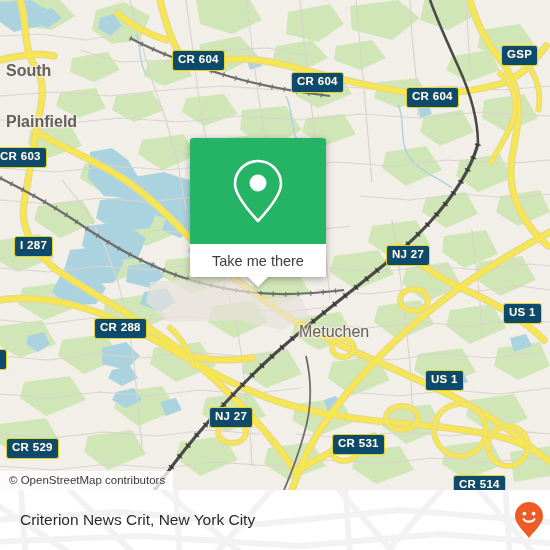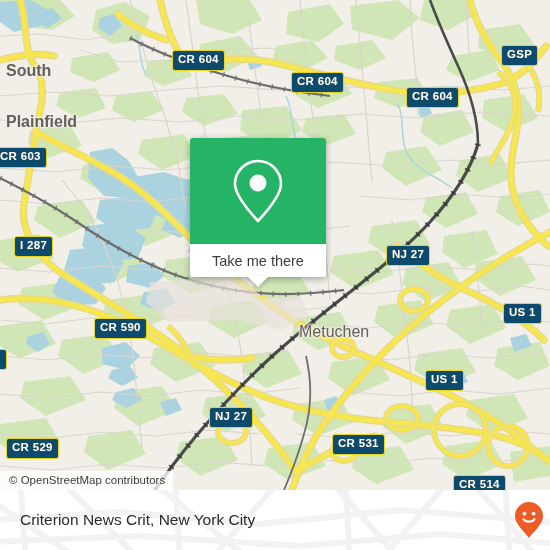--- a/index.html
+++ b/index.html
@@ -399,21 +399,21 @@
     </div>
 
     <div class="place-label big" style="left:299px; top:323px;">Metuchen</div>
 
     <div class="shield" style="left:172px; top:50px;">CR 604</div>
     <div class="shield" style="left:291px; top:72px;">CR 604</div>
     <div class="shield" style="left:406px; top:87px;">CR 604</div>
     <div class="shield" style="left:501px; top:45px;">GSP</div>
     <div class="shield" style="left:-6px;  top:147px;">CR 603</div>
     <div class="shield" style="left:14px;  top:236px;text-align:right;">I 287</div>
-    <div class="shield" style="left:94px;  top:318px;">CR 590</div>
+    <div class="shield" style="left:94px;  top:318px;">CR 288</div>
     <div class="shield" style="left:386px; top:245px;">NJ 27</div>
     <div class="shield" style="left:503px; top:303px;">US 1</div>
     <div class="shield" style="left:425px; top:370px;">US 1</div>
     <div class="shield" style="left:209px; top:407px;">NJ 27</div>
     <div class="shield" style="left:6px;   top:438px;">CR 529</div>
     <div class="shield" style="left:332px; top:434px;">CR 531</div>
     <div class="shield" style="left:444px; top:475px;margin-left:9px;">CR 514</div>
     <div class="shield" style="left:-12px; top:349px;">9</div>
 
     <div id="popup">

